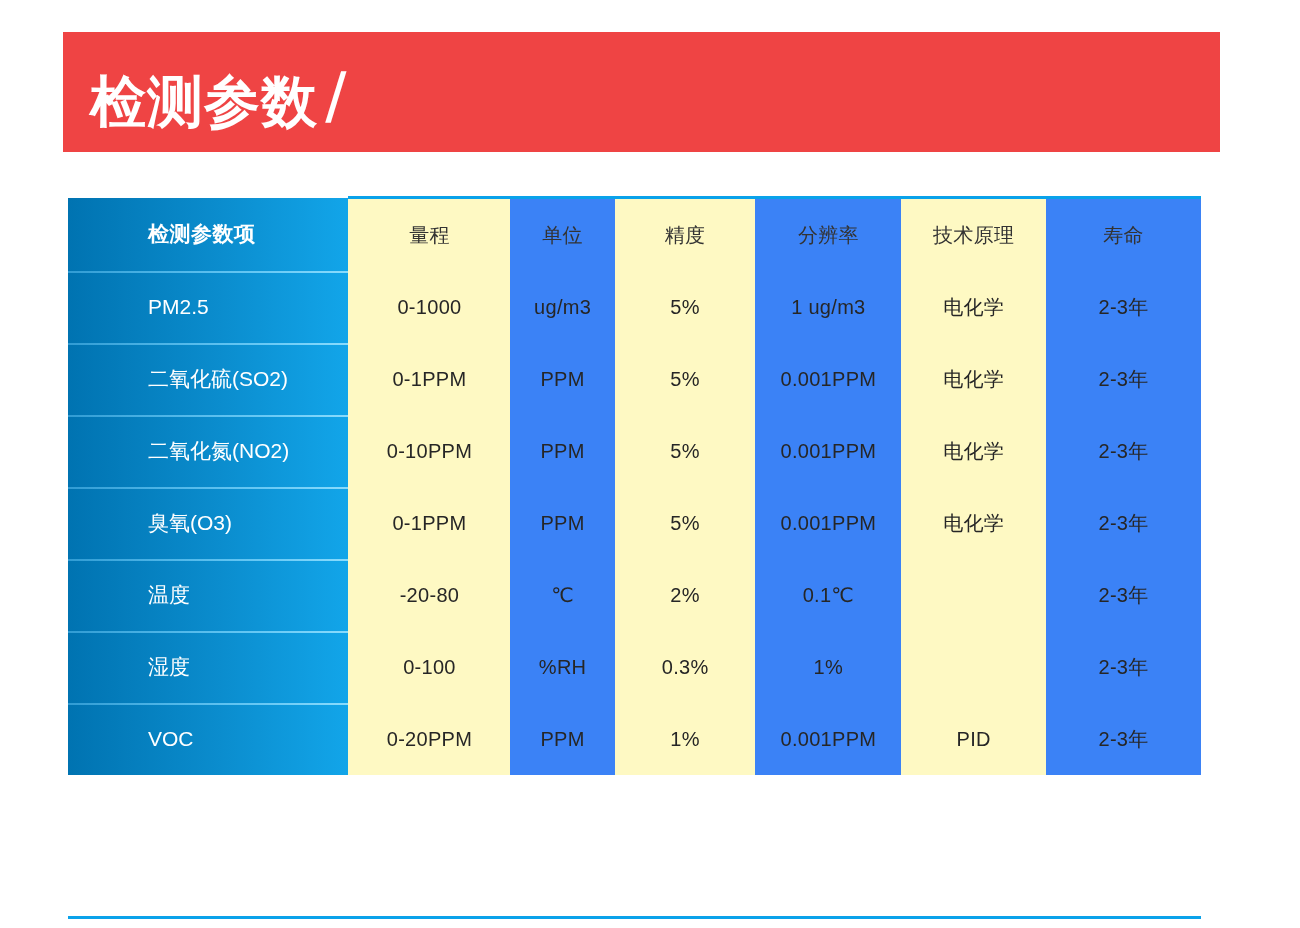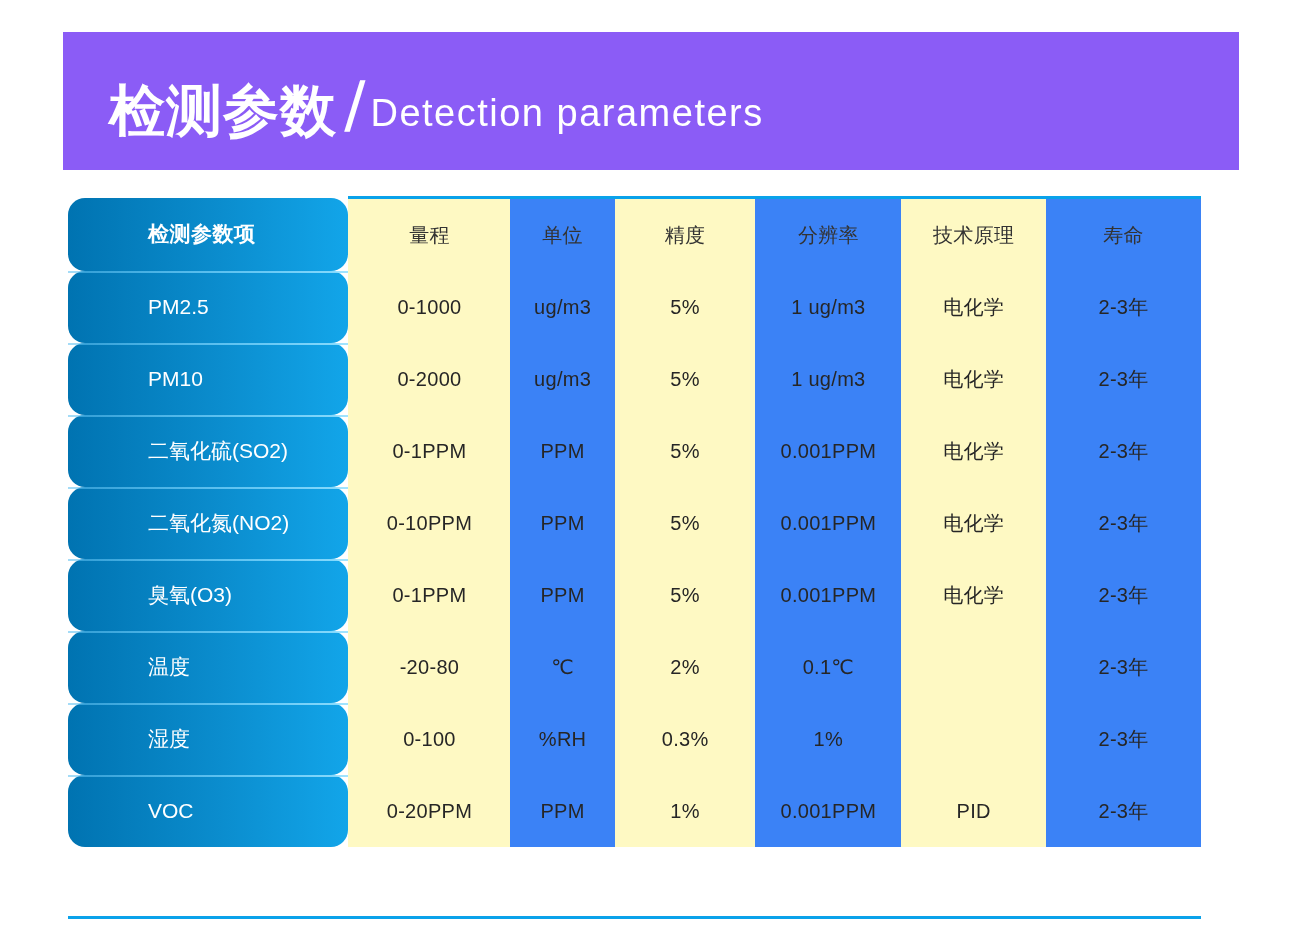--- a/index.html
+++ b/index.html
@@ -14,25 +14,24 @@
     font-family: "Liberation Sans", "DejaVu Sans", sans-serif;
     -webkit-font-smoothing: antialiased;
   }
 
   
   .banner {
     position: absolute;
     left: 63px;
     top: 32px;
     width: 1157px;
-    height: 138px;
-    background: #8b5cf6;
+    height: 120px;
+    background: #ef4444;
     display: flex;
     align-items: center;
-    padding-left: 19px;
   }
   .banner-inner {
     display: flex;
     align-items: flex-end;
     margin-left: 27px;
     line-height: 1;
   }
   .banner-cn {
     color: #ffffff;
     font-size: 56px;
@@ -86,21 +85,20 @@
   .col-name {
     width: 277px;
     background: linear-gradient(to right, #0073b1 0%, #0b8dce 55%, #12a5e9 100%);
     color: #ffffff;
     font-size: 21px;
     text-align: left;
     padding-left: 80px !important;
     box-sizing: border-box;
     vertical-align: middle;
     position: relative;
-    border-radius: 17px;
   }
   .col-name.hdr {
     font-size: 21px;
     font-weight: bold;
     letter-spacing: 0.5px;
   }
   .col-name .sep {
     content: "";
     position: absolute;
     left: 0; right: 0; top: 0;
@@ -144,21 +142,20 @@
   .w-tech  { width: 143px; }
   .w-life  { width: 153px; }
 </style>
 </head>
 <body>
 
 <div class="banner">
   <div class="banner-inner">
     <span class="banner-cn">检测参数</span>
     <span class="banner-slash">/</span>
-    <span class="banner-en">Detection parameters</span>
   </div>
 </div>
 
 <div class="table-wrap">
   <table class="ptable">
     <tbody id="tbody">
         <tr class="hdr-row">
           <td class="col-name hdr">检测参数项</td>
           <td class="cell shade w-range">量程</td>
           <td class="cell plain w-unit">单位</td>
@@ -170,29 +167,20 @@
         <tr class="data-row">
           <td class="col-name"><span class="sep"></span>PM2.5</td>
           <td class="cell shade w-range">0-1000</td>
           <td class="cell plain w-unit">ug/m3</td>
           <td class="cell shade w-acc">5%</td>
           <td class="cell plain w-res">1 ug/m3</td>
           <td class="cell shade w-tech">电化学</td>
           <td class="cell plain w-life">2-3年</td>
         </tr>
         <tr class="data-row">
-          <td class="col-name"><span class="sep"></span>PM10</td>
-          <td class="cell shade w-range">0-2000</td>
-          <td class="cell plain w-unit">ug/m3</td>
-          <td class="cell shade w-acc">5%</td>
-          <td class="cell plain w-res">1 ug/m3</td>
-          <td class="cell shade w-tech">电化学</td>
-          <td class="cell plain w-life">2-3年</td>
-        </tr>
-        <tr class="data-row">
           <td class="col-name"><span class="sep"></span>二氧化硫(SO2)</td>
           <td class="cell shade w-range">0-1PPM</td>
           <td class="cell plain w-unit">PPM</td>
           <td class="cell shade w-acc">5%</td>
           <td class="cell plain w-res">0.001PPM</td>
           <td class="cell shade w-tech">电化学</td>
           <td class="cell plain w-life">2-3年</td>
         </tr>
         <tr class="data-row">
           <td class="col-name"><span class="sep"></span>二氧化氮(NO2)</td>

